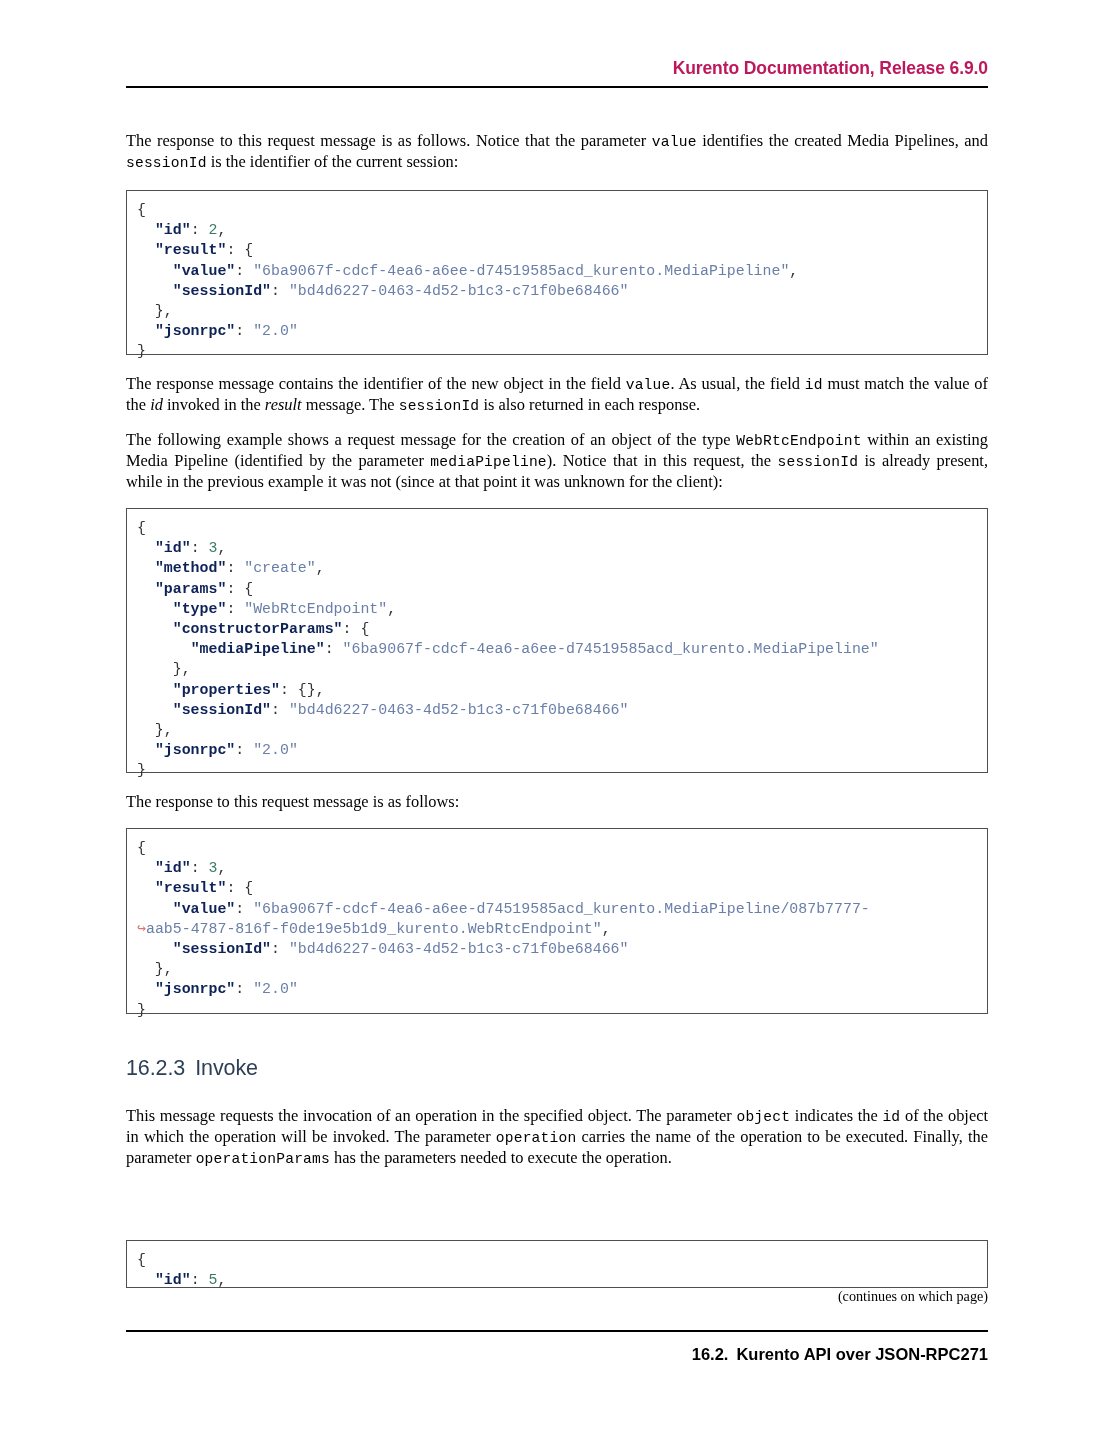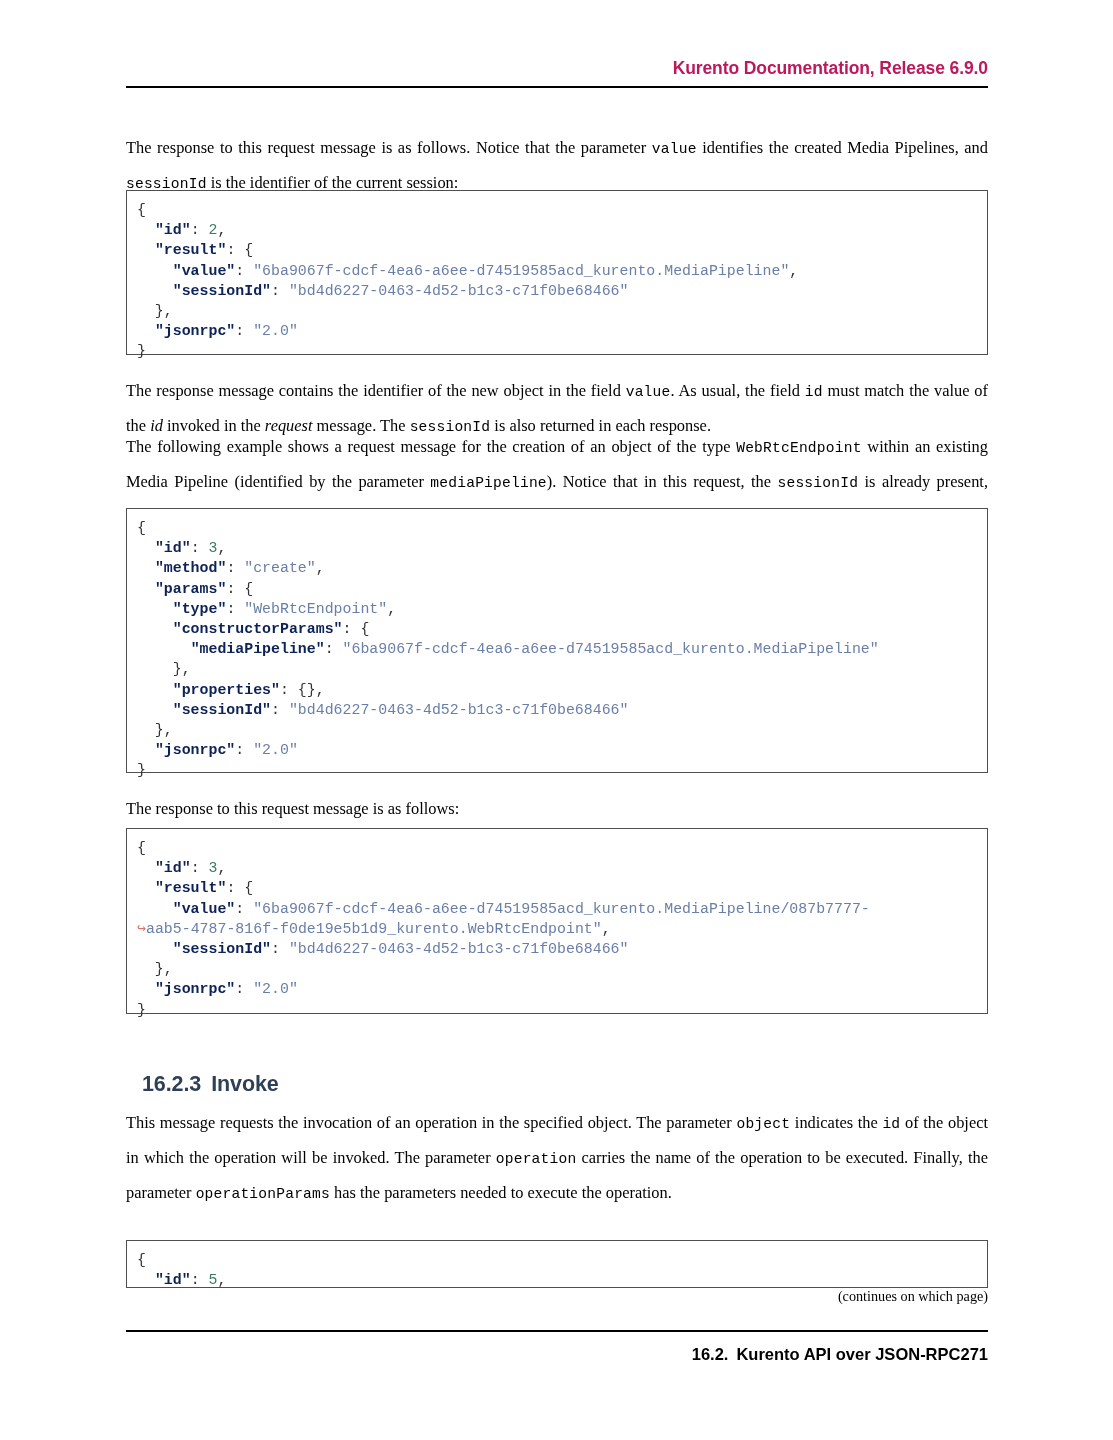--- a/index.html
+++ b/index.html
@@ -43,21 +43,21 @@
     left: 126px;
     top: 86px;
     width: 862px;
     height: 2px;
     background: #000;
   }
 
   p.body-text {
     margin: 0;
     font-size: 16.4px;
-    line-height: 34px;
+    line-height: 20px;
     text-align: justify;
     color: #000;
     hyphens: none;
   }
   p.body-text.nojust { text-align: left; }
 
   code, .tt {
     font-family: "Liberation Mono", "DejaVu Sans Mono", monospace;
     font-size: 14.6px;
     color: #000;
@@ -83,23 +83,23 @@
     letter-spacing: 0px;
   }
   .k-punct { color: #333333; }
   .k-key   { color: #0d2257; font-weight: bold; }
   .k-str   { color: #6a7fa8; }
   .k-num   { color: #3b7a63; }
   .k-cont  { color: #e0736a; }
 
   
   h2.section-heading {
-    margin: 16px;
+    margin: 0;
     font-family: "Liberation Sans", "DejaVu Sans", sans-serif;
-    font-weight: bold;
+    font-weight: normal;
     font-size: 21.5px;
     color: #2e4057;
     letter-spacing: -0.1px;
   }
   .sec-num { margin-right: 10px; }
 
   
   .continues {
     position: absolute;
     left: 126px;
@@ -156,21 +156,21 @@
 <span class="k-punct">  </span><span class="k-key">"result"</span><span class="k-punct">: {</span>
 <span class="k-punct">    </span><span class="k-key">"value"</span><span class="k-punct">: </span><span class="k-str">"6ba9067f-cdcf-4ea6-a6ee-d74519585acd_kurento.MediaPipeline"</span><span class="k-punct">,</span>
 <span class="k-punct">    </span><span class="k-key">"sessionId"</span><span class="k-punct">: </span><span class="k-str">"bd4d6227-0463-4d52-b1c3-c71f0be68466"</span>
 <span class="k-punct">  },</span>
 <span class="k-punct">  </span><span class="k-key">"jsonrpc"</span><span class="k-punct">: </span><span class="k-str">"2.0"</span>
 <span class="k-punct">}</span></pre>
   </div>
 
   <div style="position:absolute;left:126px;top:374px;width:862px;">
     <p class="body-text">
-      <span>The response message contains the identifier of the new object in the field </span><code class="tt">value</code><span>. As usual, the field </span><code class="tt">id</code><span> must match the value of the </span><em>id</em><span> invoked in the </span><em>request</em><span> message. The </span><code class="tt">sessionId</code><span> is also returned in each response.</span>
+      <span>The response message contains the identifier of the new object in the field </span><code class="tt">value</code><span>. As usual, the field </span><code class="tt">id</code><span> must match the value of the </span><em>id</em><span> invoked in the </span><em>result</em><span> message. The </span><code class="tt">sessionId</code><span> is also returned in each response.</span>
     </p>
   </div>
 
   <div style="position:absolute;left:126px;top:430px;width:862px;">
     <p class="body-text">
       <span>The following example shows a request message for the creation of an object of the type </span><code class="tt">WebRtcEndpoint</code><span> within an existing Media Pipeline (identified by the parameter </span><code class="tt">mediaPipeline</code><span>). Notice that in this request, the </span><code class="tt">sessionId</code><span> is already present, while in the previous example it was not (since at that point it was unknown for the client):</span>
     </p>
   </div>
 
   <div class="codeblock" style="position:absolute;left:126px;top:508px;width:862px;height:265px;">

